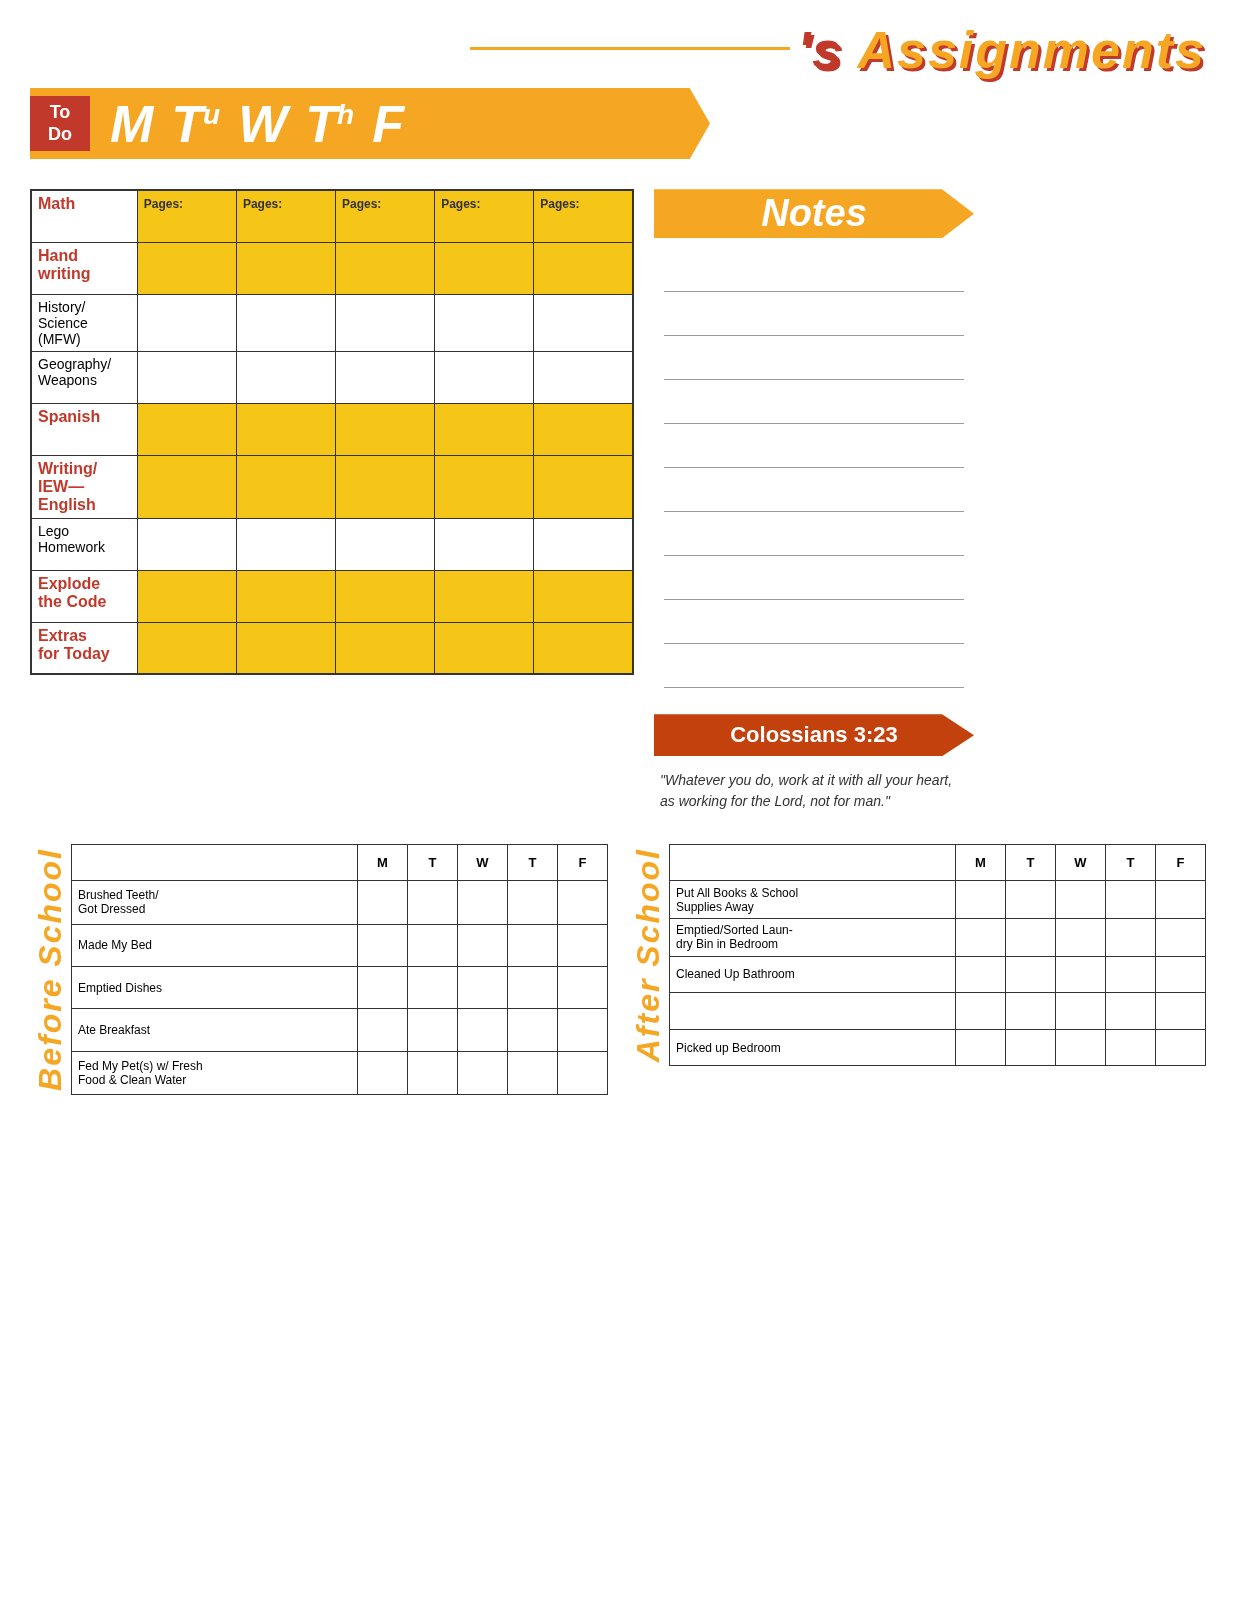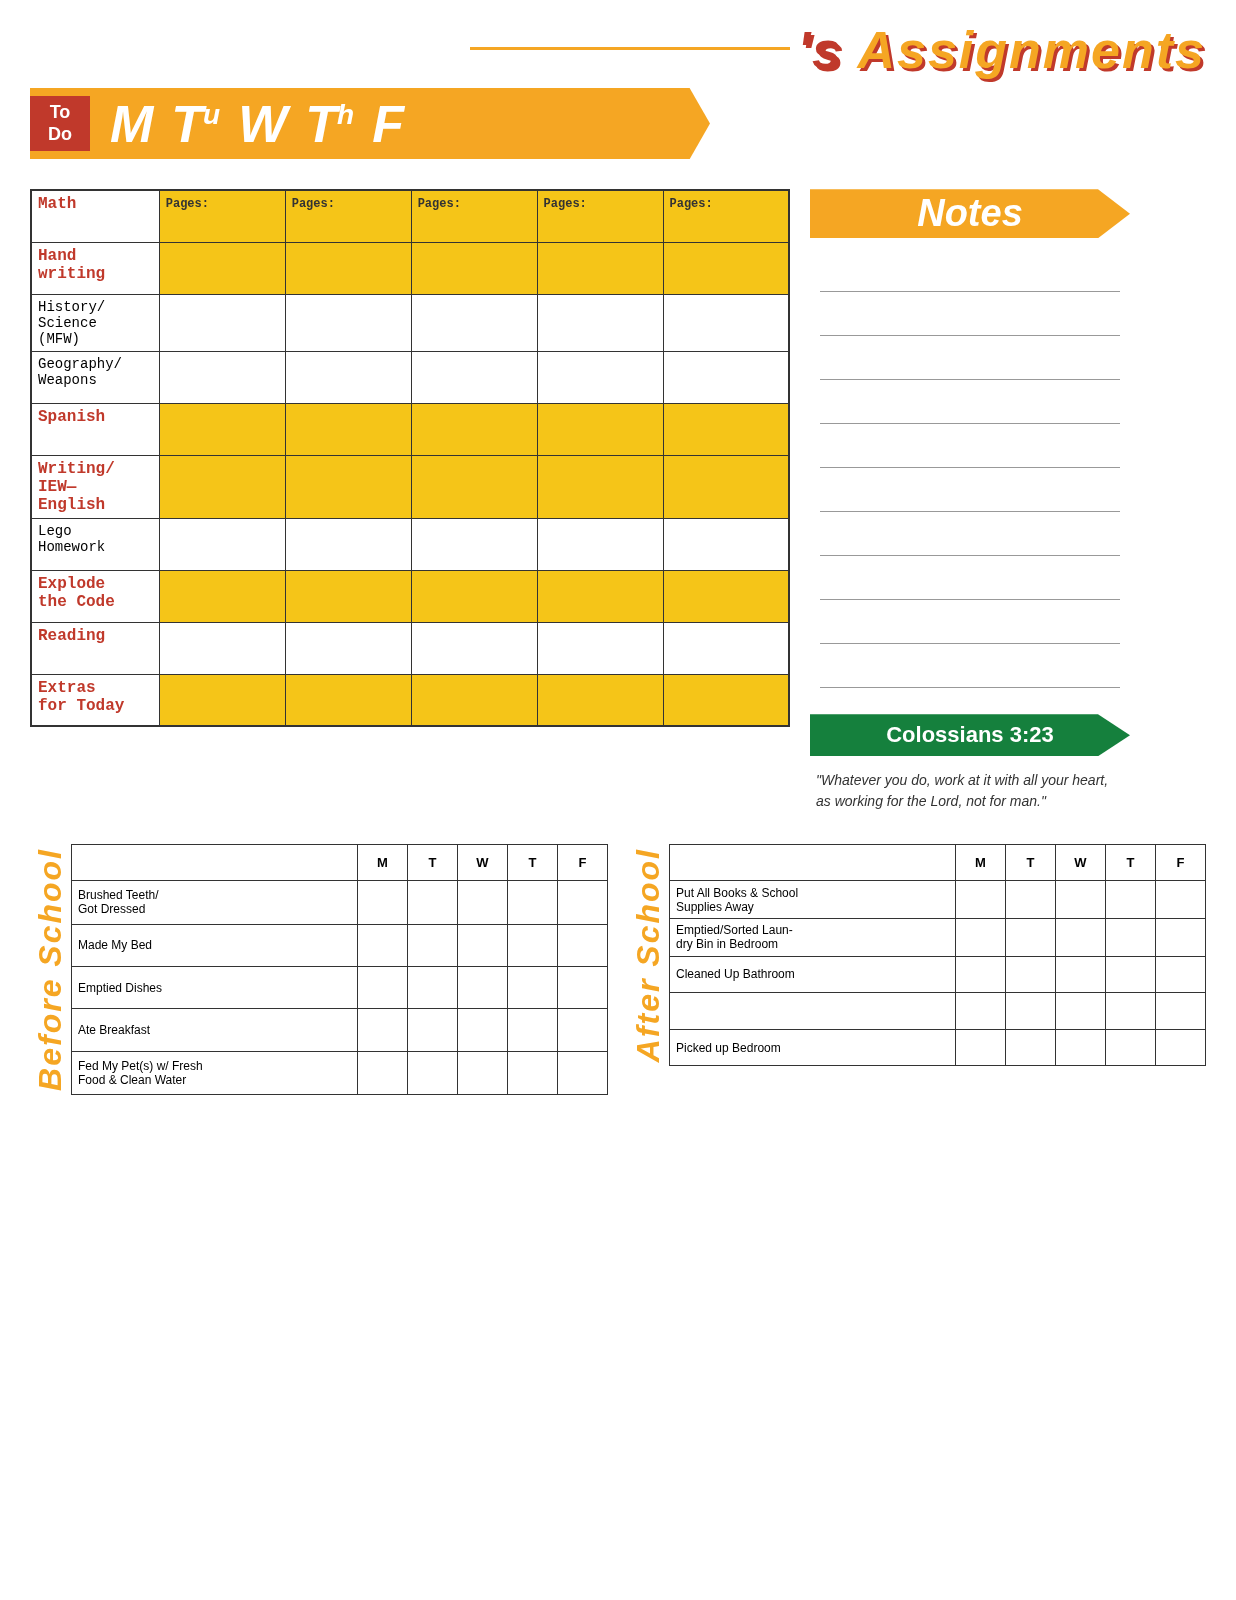--- a/index.html
+++ b/index.html
@@ -90,23 +90,22 @@
     
     .main-layout {
       display: flex;
       gap: 20px;
       align-items: flex-start;
     }
 
     
     .assignments-table {
       border-collapse: collapse;
-      width: 760px;
+      width: 604px;
       border: 2px solid #333;
-      font-family: Liberation Mono, monospace;
     }
     .assignments-table th,
     .assignments-table td {
       border: 1px solid #333;
       padding: 4px 6px;
       font-size: 14px;
       vertical-align: top;
       min-height: 50px;
       height: 52px;
     }
@@ -154,21 +153,21 @@
     }
     .notes-lines {
       padding: 6px 10px;
     }
     .notes-line {
       border-bottom: 1px solid #999;
       height: 38px;
       margin-bottom: 6px;
     }
     .verse-banner {
-      background: #15803d;
+      background: #c2410c;
       color: white;
       font-size: 22px;
       font-weight: 900;
       text-align: center;
       padding: 8px 20px;
       clip-path: polygon(0 0, 90% 0, 100% 50%, 90% 100%, 0 100%);
       margin: 14px 0 10px 0;
     }
     .verse-text {
       font-size: 14px;
@@ -323,28 +322,20 @@
 
       <tr>
         <td class="subject-cell bold-orange"><strong>Explode<br>the Code</strong></td>
         <td class="day-cell"></td>
         <td class="day-cell"></td>
         <td class="day-cell"></td>
         <td class="day-cell"></td>
         <td class="day-cell"></td>
       </tr>
 
-      <tr>
-        <td class="subject-cell bold-orange"><strong>Reading</strong></td>
-        <td class="day-cell-white"></td>
-        <td class="day-cell-white"></td>
-        <td class="day-cell-white"></td>
-        <td class="day-cell-white"></td>
-        <td class="day-cell-white"></td>
-      </tr>
 
       <tr>
         <td class="subject-cell bold-orange"><strong>Extras<br>for Today</strong></td>
         <td class="day-cell"></td>
         <td class="day-cell"></td>
         <td class="day-cell"></td>
         <td class="day-cell"></td>
         <td class="day-cell"></td>
       </tr>
     </tbody>

